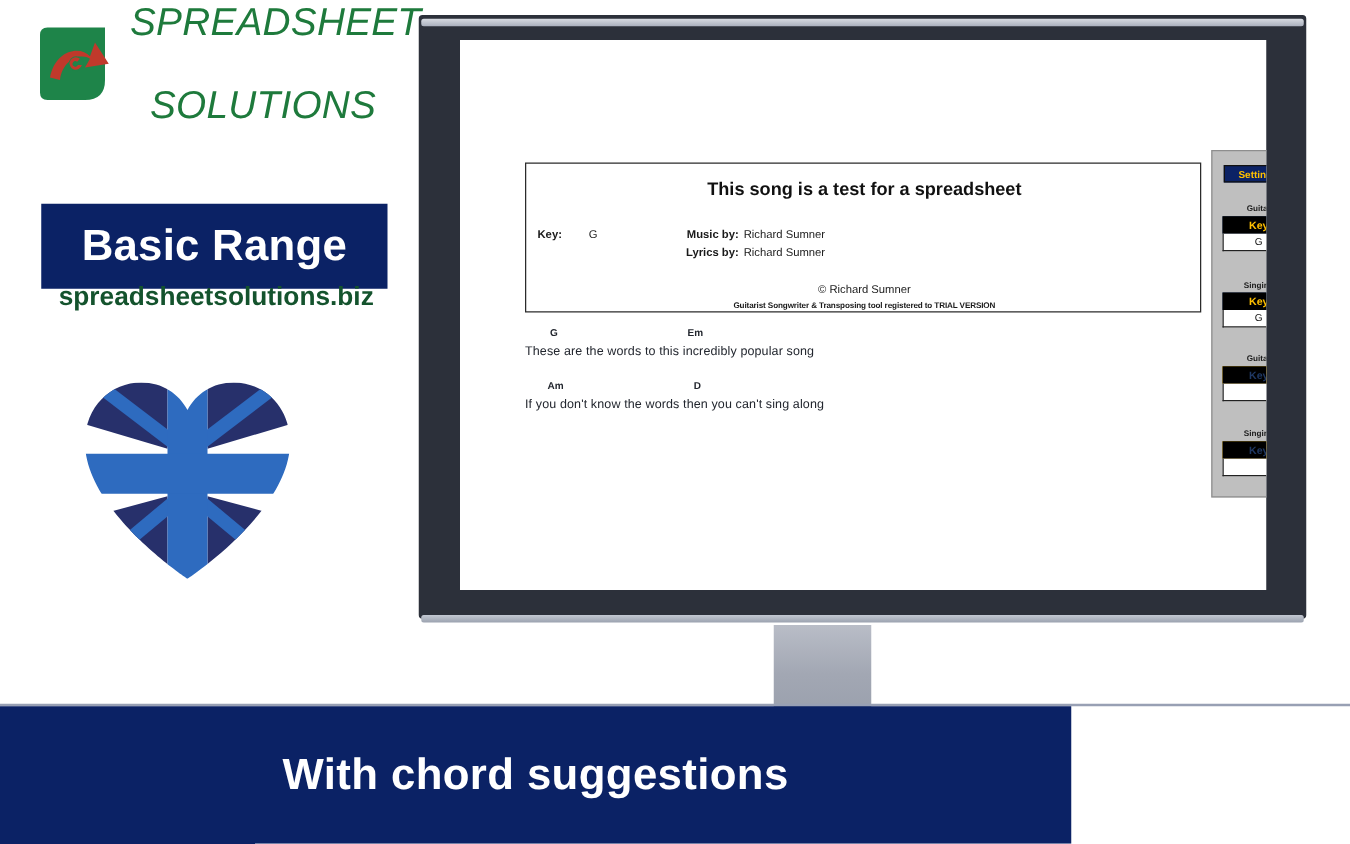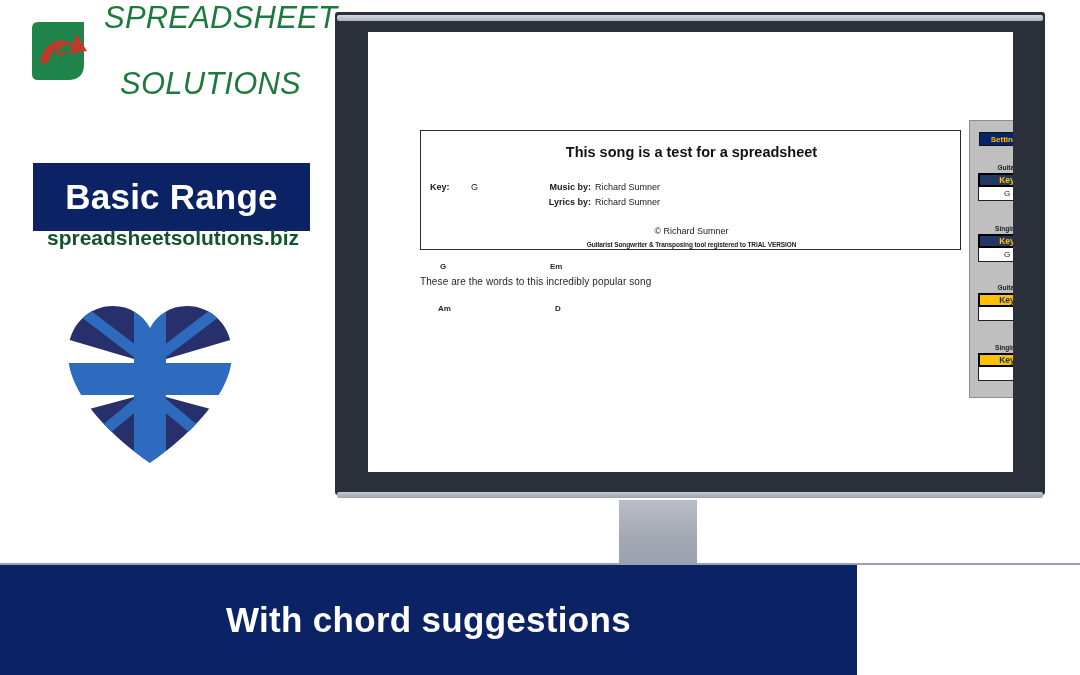--- a/index.html
+++ b/index.html
@@ -112,21 +112,21 @@
   }
   .key-group{ position:absolute; left:8px; width:58px; }
   #key-group-0{ top:43px; }
   #key-group-1{ top:104px; }
   #key-group-2{ top:163px; }
   #key-group-3{ top:223px; }
   .key-group-caption{
     text-align:center; font-size:6.5px; font-weight:bold; color:#1a1a1a; margin-bottom:2px;
   }
   .key-header{
-    height:14px; border:2px solid #000000; font-size:8.5px; font-weight:bold;
+    height:14px; border:7px solid #000000; font-size:8.5px; font-weight:bold;
     display:flex; align-items:center; justify-content:center;
   }
   .key-header.navy{ background:#1f3864; color:#ffc000; }
   .key-header.amber{ background:#ffc000; color:#1f3864; }
   .key-cell{
     height:14px; background:#ffffff; border:1px solid #222; border-top:none;
     font-size:8px; color:#111; display:flex; align-items:center; justify-content:center;
   }
 
   
@@ -223,20 +223,21 @@
           <span class="chord" style="left:130px">Em</span>
         </div>
         <div class="lyric-line">These are the words to this incredibly popular song</div>
       </div>
 
       <div class="verse-block" id="verse-2">
         <div class="chord-line">
           <span class="chord" style="left:18px">Am</span>
           <span class="chord" style="left:135px">D</span>
         </div>
+        <div class="lyric-line">If you don't know the words then you can't sing along</div>
       </div>
 
       <div id="settings-panel">
         <div id="settings-title">Settings</div>
 
         <div class="key-group" id="key-group-0">
           <div class="key-group-caption">Guitar</div>
           <div class="key-header navy">Key</div>
           <div class="key-cell">G</div>
         </div>

